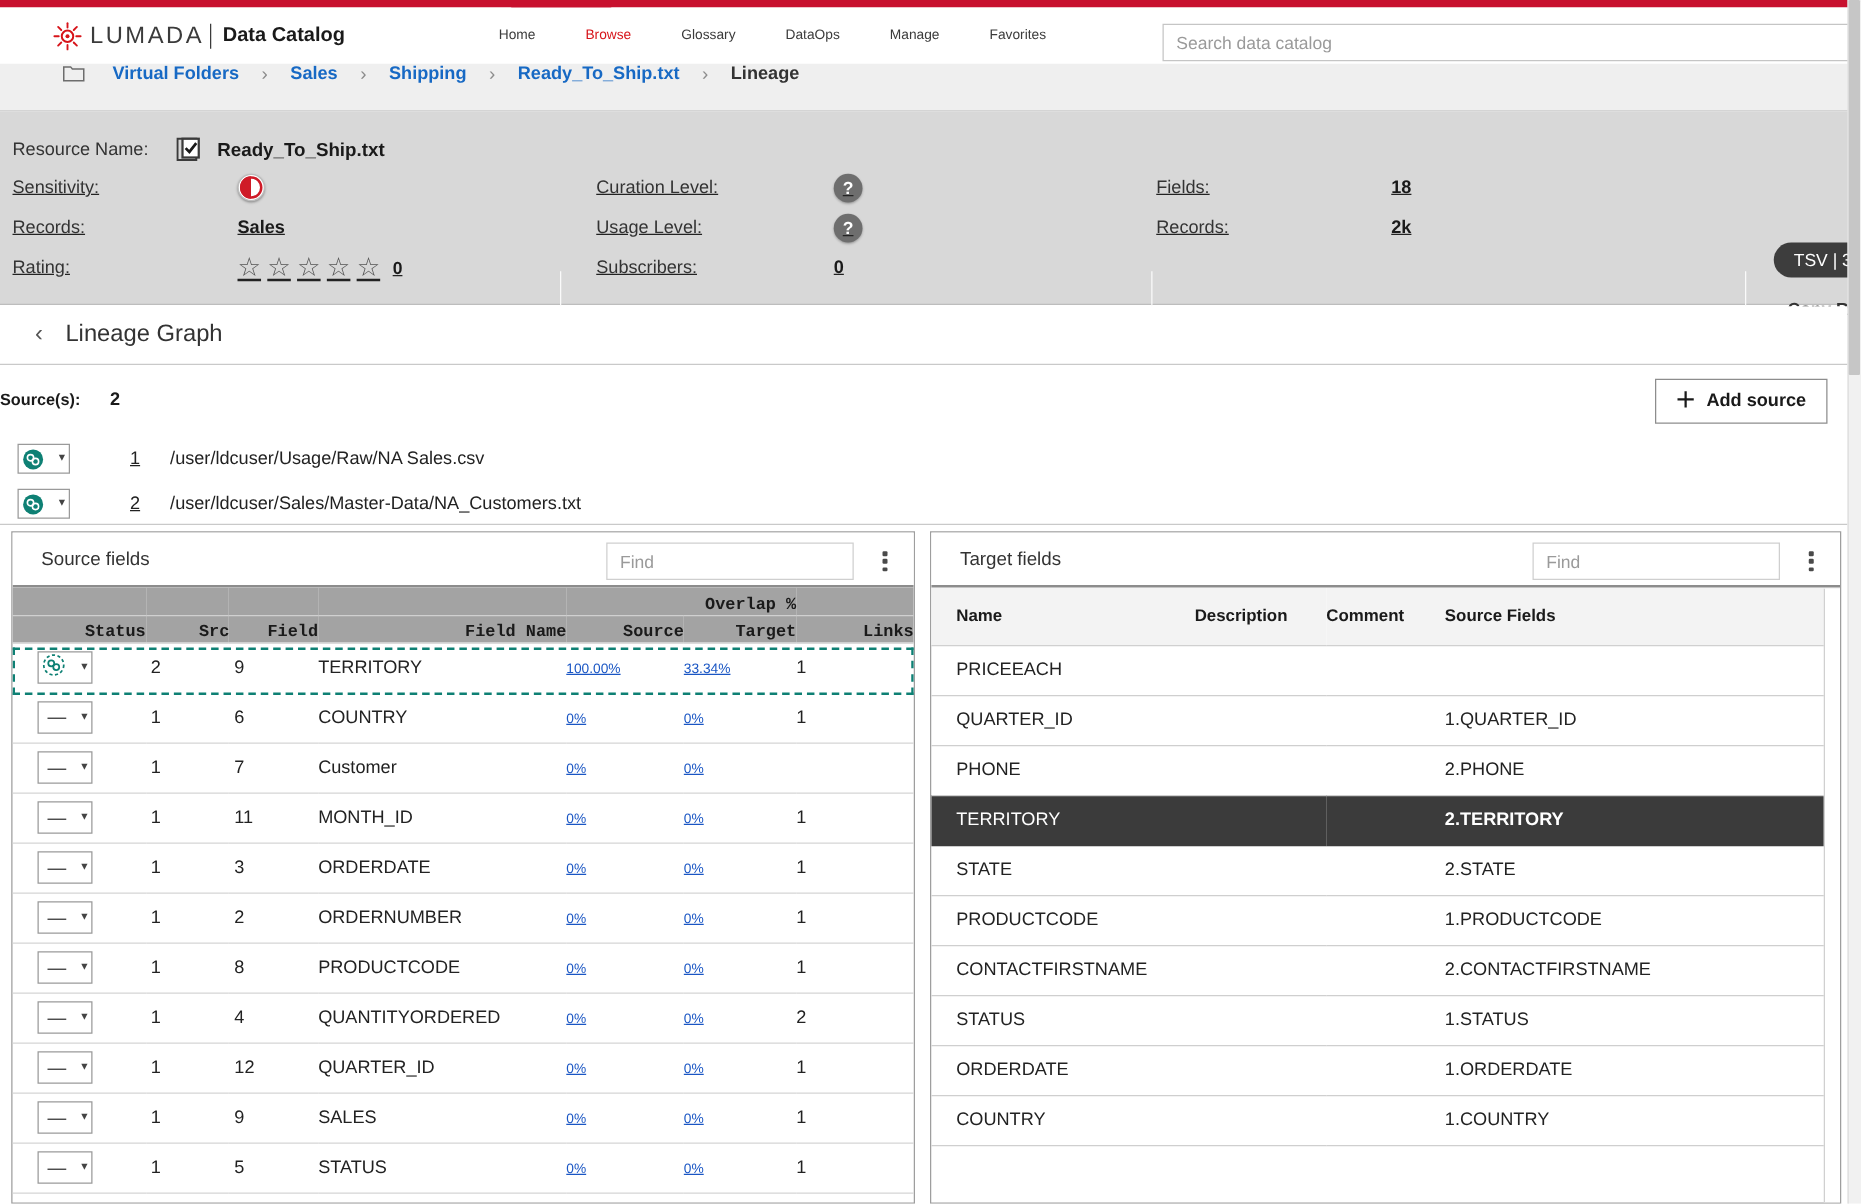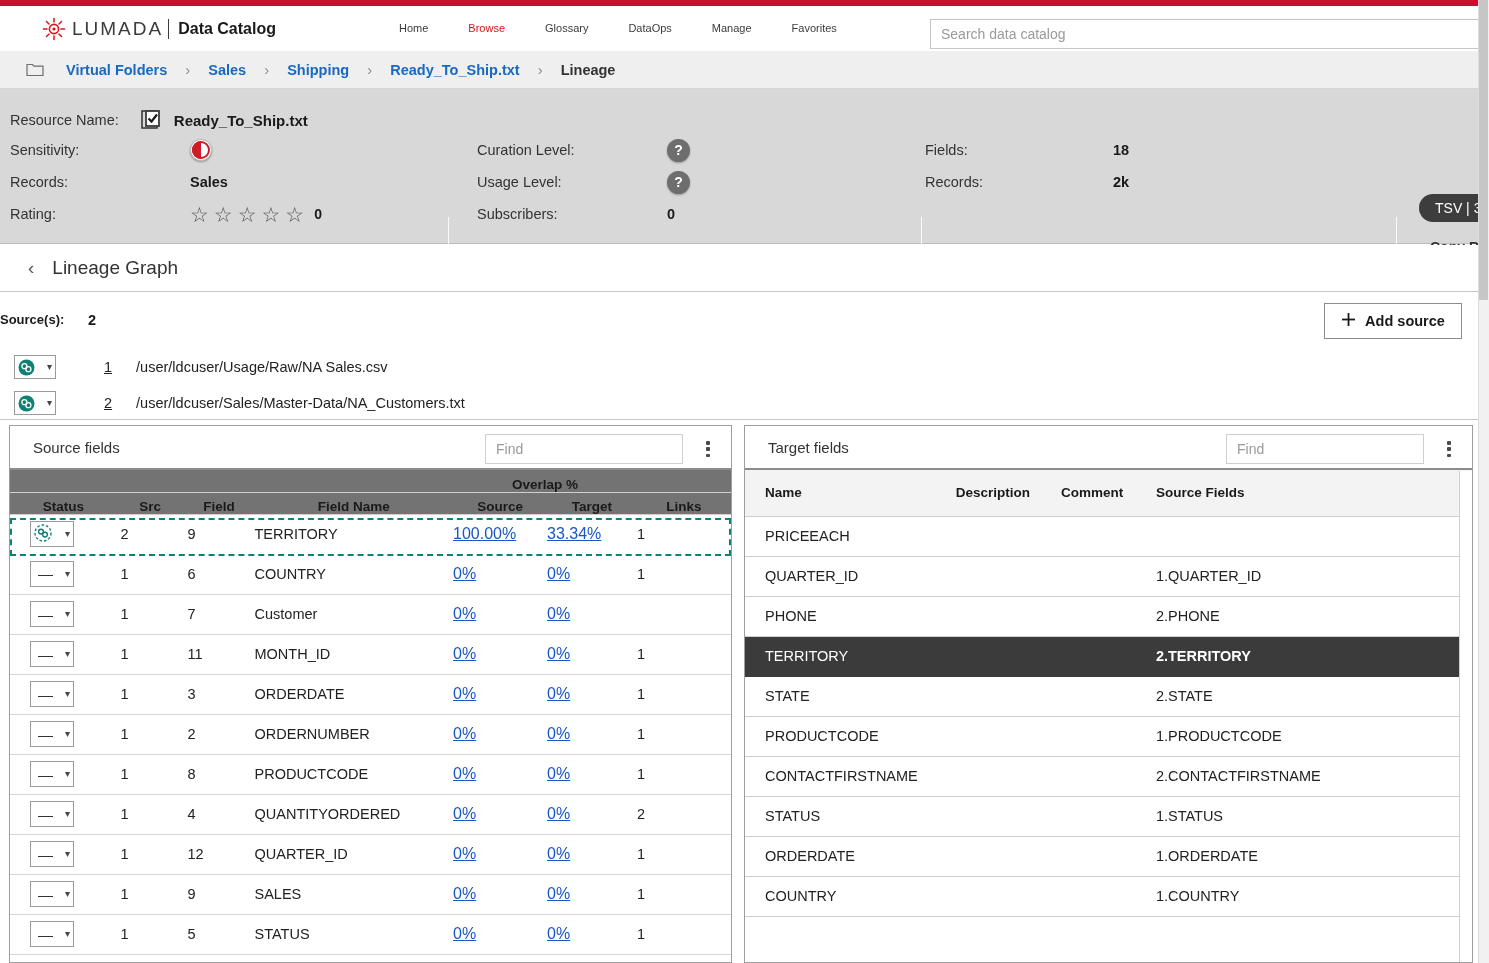--- a/index.html
+++ b/index.html
@@ -53,21 +53,21 @@
     width: 560px; height: 30px; border: 1px solid #c5c5c5; background: #fff;
     font-size: 14px; color: #333; padding: 0 10px;
     font-family: "Liberation Sans", sans-serif;
   }
   .search-input::placeholder { color: #9a9a9a; }
 
   
   .breadcrumb {
     position: absolute; top: 51px; left: 0; width: 1489px; height: 38px;
     background: #efefef; border-bottom: 1px solid #d4d4d4;
-    display: flex; align-items: center; padding-left: 26px;
+    display: flex; align-items: flex-start; padding-left: 50px;
   }
   .bc-folder-icon { margin-right: 22px; display: flex; align-items: center; }
   .bc-item { font-size: 14.5px; font-weight: bold; color: #1769c4; text-decoration: none; }
   .bc-item.current { color: #333333; }
   .bc-sep { color: #8c8c8c; font-size: 15px; margin: 0 18px; }
 
   
   .resinfo {
     position: absolute; top: 89px; left: 0; width: 1489px; height: 155px;
     background: #d8d8d8; border-bottom: 1px solid #bdbdbd;
@@ -77,21 +77,21 @@
     display: flex; align-items: center;
   }
   .res-label { font-size: 14.5px; color: #333; }
   .res-doc-icon { margin-left: 22px; margin-right: 10px; display: flex; }
   .res-name-val { font-size: 15px; font-weight: bold; color: #1a1a1a; }
 
   .meta-col { position: absolute; top: 45px; }
   .meta-col.c1 { left: 10px; width: 450px; }
   .meta-col.c2 { left: 477px; width: 440px; }
   .meta-col.c3 { left: 925px; width: 440px; }
-  .meta-row { display: flex; align-items: center; height: 32px; }
+  .meta-row { display: flex; align-items: center; height: 32px; text-decoration: underline; }
   .meta-key { font-size: 14.5px; color: #333; width: 180px; }
   .meta-val { font-size: 14.5px; font-weight: bold; color: #1a1a1a; }
   .meta-col.c2 .meta-key { width: 190px; }
   .meta-col.c3 .meta-key { width: 188px; }
 
   .vdiv1 { position: absolute; left: 448px; top: 128px; width: 1px; height: 102px; background: #fafafa; }
   .vdiv2 { position: absolute; left: 921px; top: 128px; width: 1px; height: 102px; background: #fafafa; }
   .vdiv3 { position: absolute; left: 1396px; top: 128px; width: 1px; height: 102px; background: #fafafa; }
 
   .sensitivity-dot { width: 22px; height: 22px; border-radius: 50%; position: relative;
@@ -184,23 +184,24 @@
   .kebab {
     position: absolute; right: 14px; top: 13px; width: 18px; height: 20px;
     display: flex; flex-direction: column; align-items: center; justify-content: space-between;
     cursor: pointer; padding: 2px 0;
   }
   .kebab i { width: 3.5px; height: 3.5px; background: #4a4a4a; border-radius: 1px; display: block; }
 
   
   table { border-collapse: collapse; width: 100%; }
   .tbl-src thead th {
-    background: #737373; font-size: 13.5px; font-weight: bold; color: #1a1a1a;
-    text-align: center; padding: 0; height: 22px; vertical-align: bottom;
+    background: #a3a3a3; font-size: 13.5px; font-weight: bold; color: #1a1a1a;
+    text-align: right; padding: 0; height: 22px; vertical-align: bottom;
     border-bottom: 1px solid #d0d0d0;
+    font-family: Liberation Mono, monospace;
   }
   .overlap-head {
     background: #f3f3f3; font-size: 13.5px; font-weight: bold; color: #1a1a1a;
     text-align: center; height: 24px;
   }
   .tbl-src tbody td {
     font-size: 14.5px; color: #222; height: 40px; border-bottom: 1px solid #d5d5d5;
     vertical-align: middle;
   }
   .tbl-src tbody tr:first-child td { border-bottom: none; }
@@ -214,21 +215,21 @@
   th.c-status { padding-left: 20px; padding-bottom: 6px; }
   th.c-src, th.c-field { padding-bottom: 6px; padding-left: 4px; }
   th.c-name, th.c-overlap-src, th.c-overlap-tgt, th.c-links { padding-bottom: 6px; }
 
   .status-dd {
     width: 44px; height: 26px; border: 1px solid #9a9a9a; background: #fff;
     display: flex; align-items: center; justify-content: space-between;
     padding: 0 3px; cursor: pointer;
   }
   .dash-glyph { font-size: 15px; color: #333; line-height: 1; padding-left: 4px; }
-  .pct-link { color: #1a56c4; text-decoration: underline; cursor: pointer; font-size: 16px; }
+  .pct-link { color: #1a56c4; text-decoration: underline; cursor: pointer; font-size: 11px; }
   .selected-outline {
     position: absolute; left: 0px; top: 0px; width: 721px; height: 38px;
     border: 2px dashed #0e8074; pointer-events: none; z-index: 4;
   }
 
   
   .tbl-tgt thead th {
     background: #f3f3f3; font-size: 13.5px; font-weight: bold; color: #1a1a1a;
     text-align: left; height: 46px; vertical-align: middle;
     border-bottom: 1px solid #d0d0d0;

